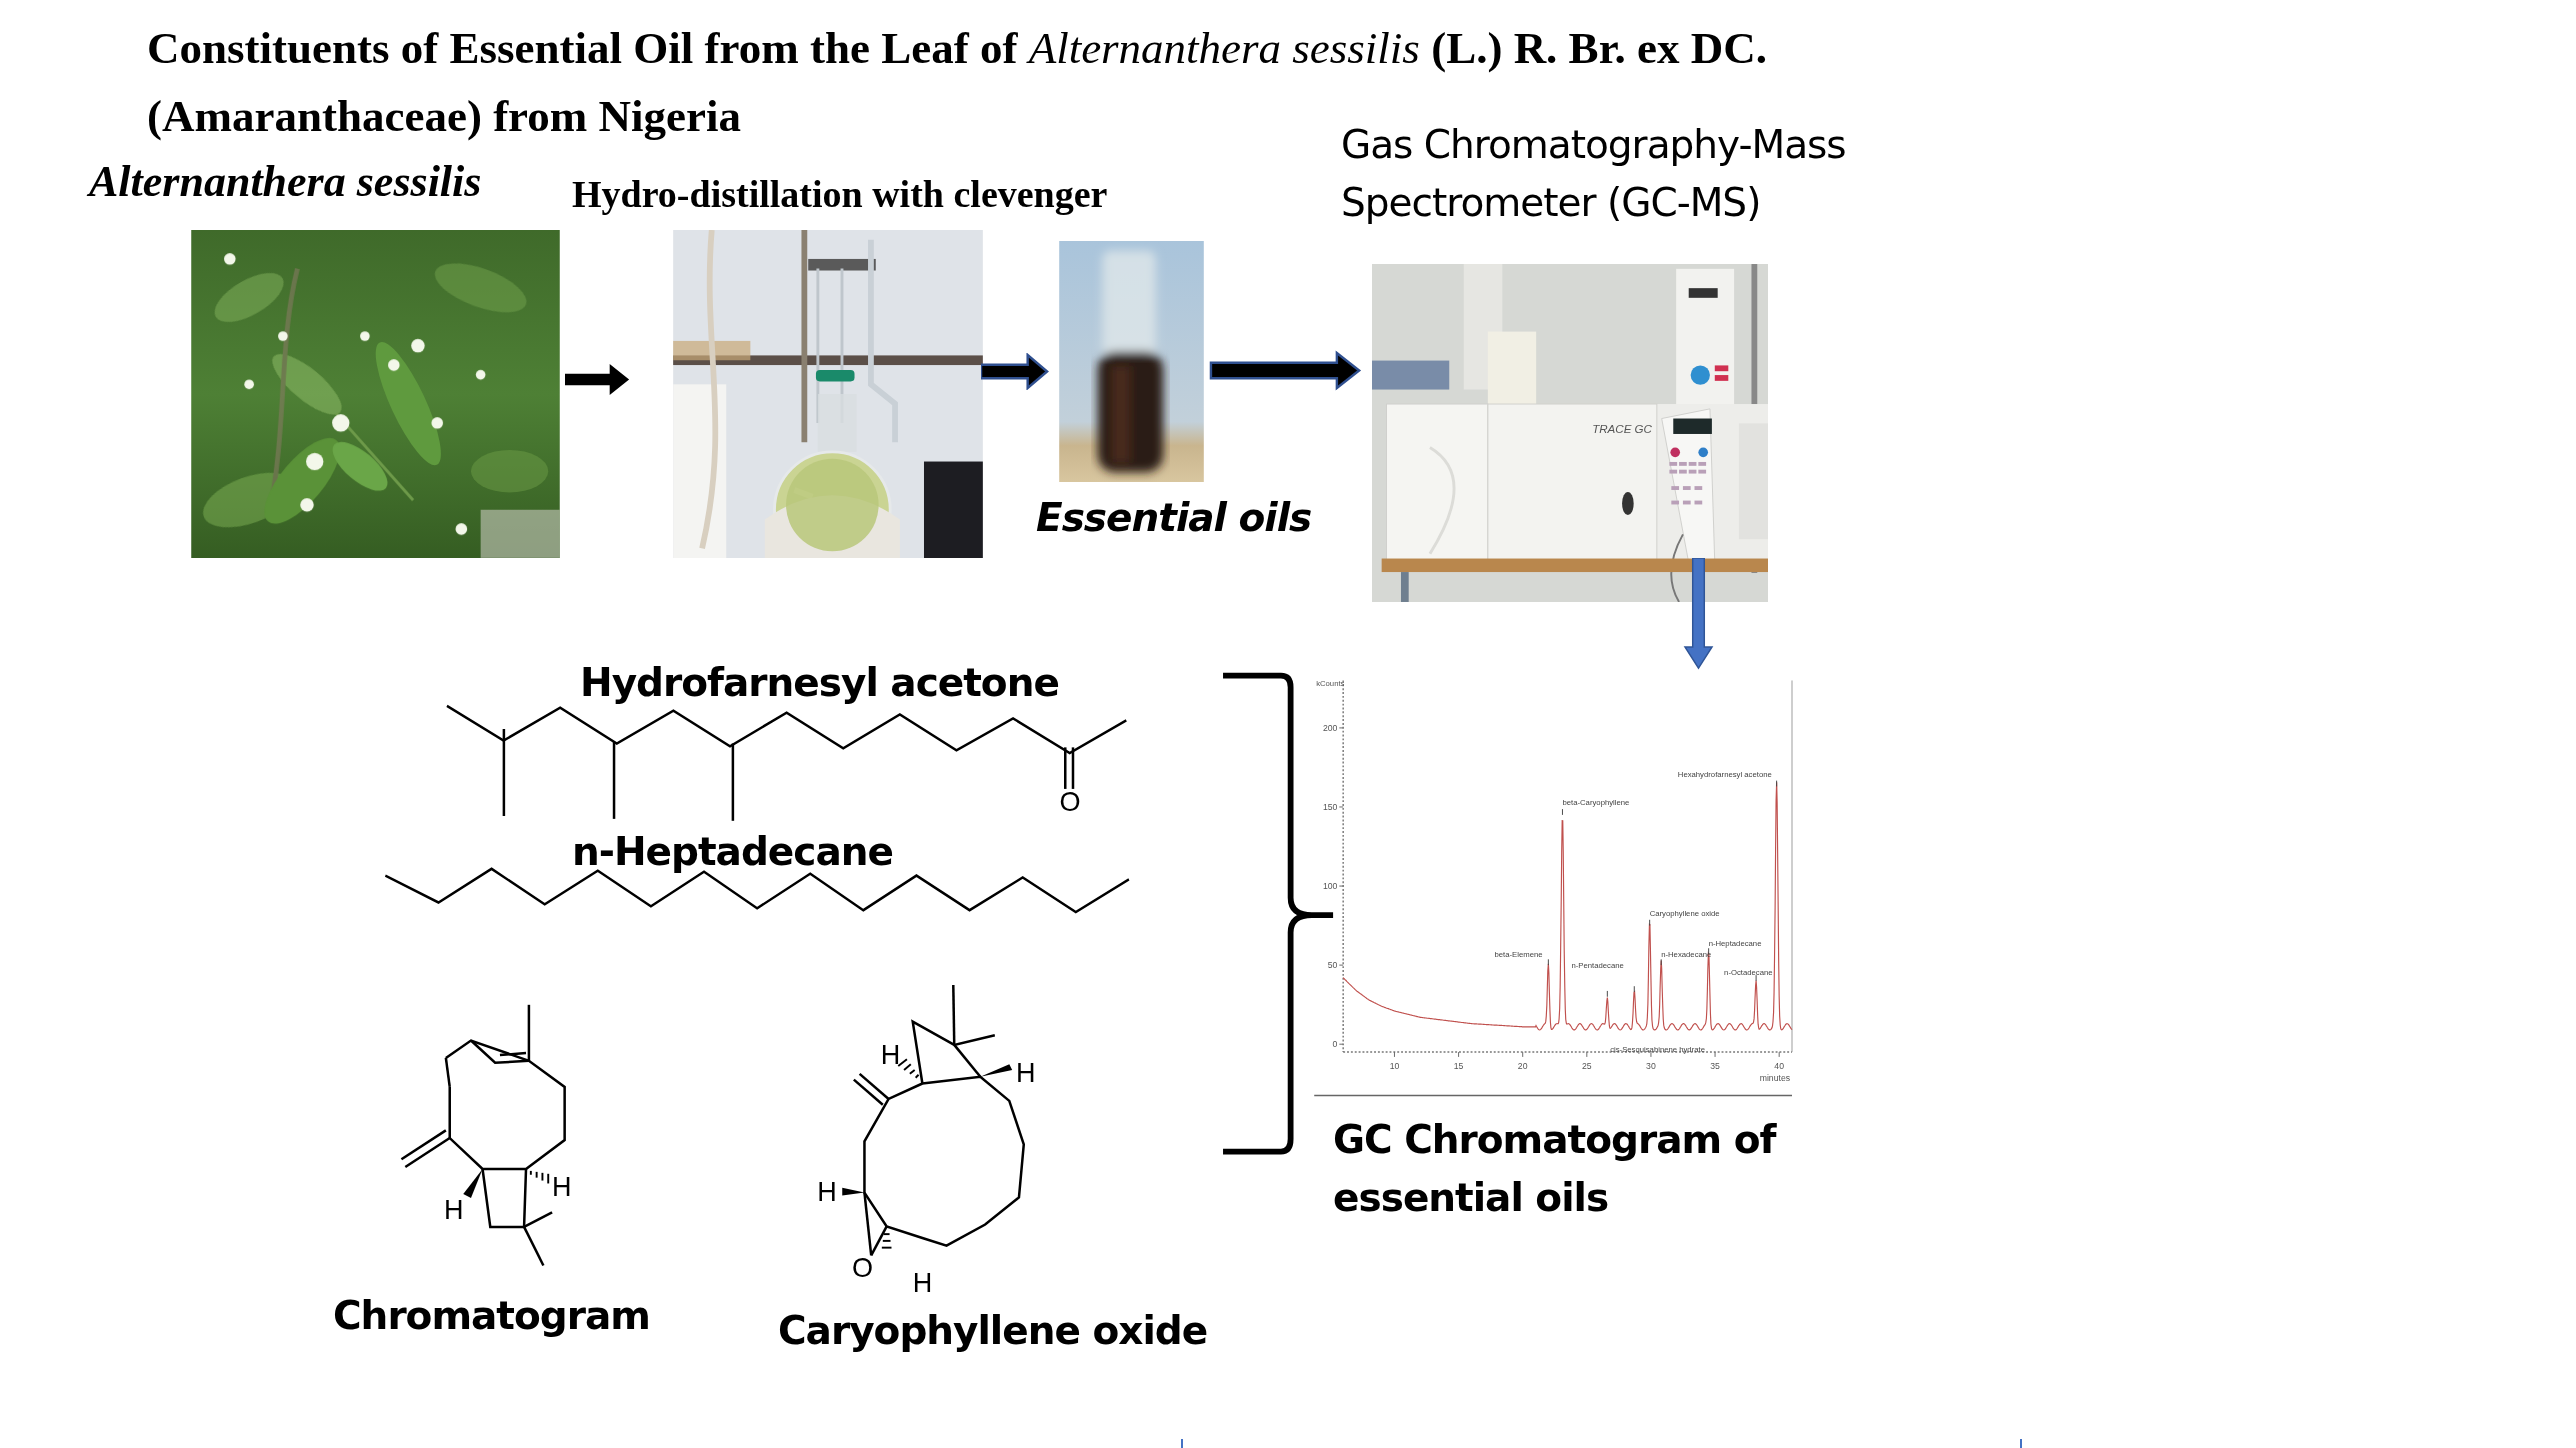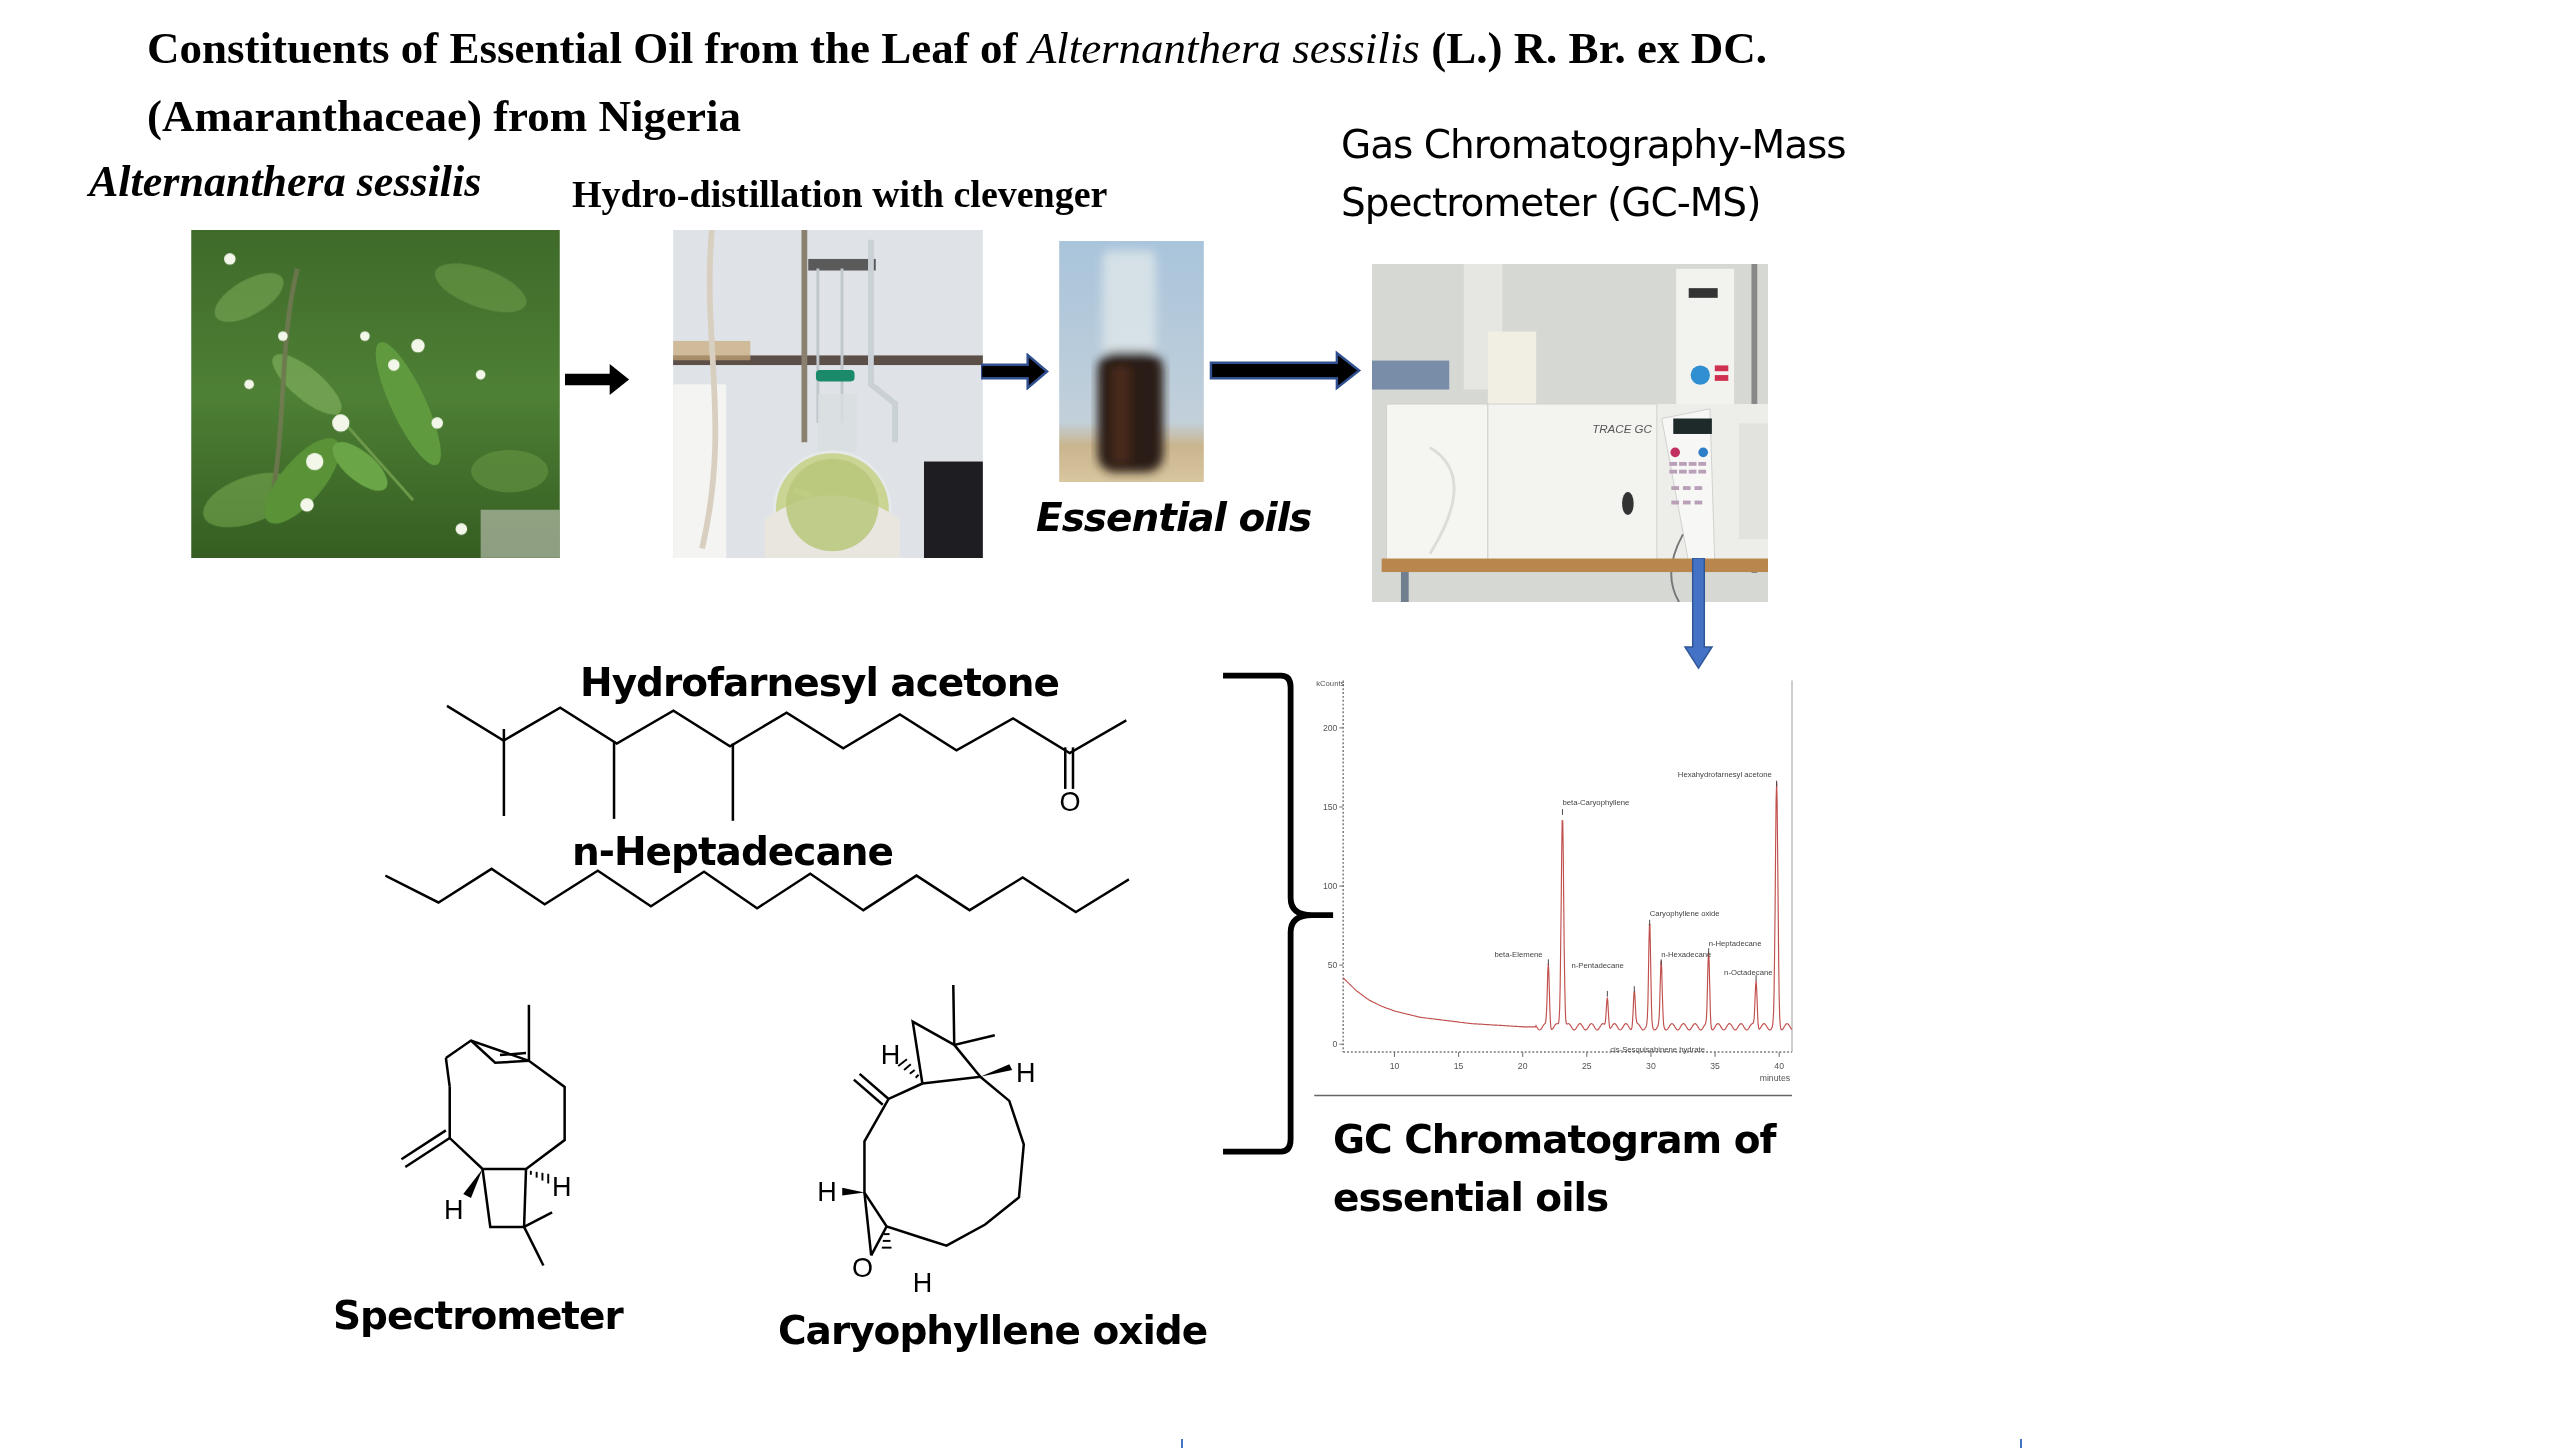--- a/index.html
+++ b/index.html
@@ -220,21 +220,21 @@
   <polygon points="100,180 80,206 88,210" fill="#000"></polygon>
   <g stroke="#000" stroke-width="2">
     <line x1="150" y1="182" x2="150" y2="186"></line>
       <line x1="156" y1="183" x2="156" y2="189"></line>
     <line x1="162" y1="184" x2="162" y2="192"></line>
       <line x1="168" y1="185" x2="168" y2="195"></line>
   </g>
   <text x="60" y="232" font-size="28">H</text>
   <text x="172" y="208" font-size="28">H</text>
 </svg>
-<div class="abs lbl-struct" style="left:333px;top:1273px;">Spectrometer</div>
+<div class="abs lbl-struct" style="left:333px;top:1273px;">Chromatogram</div>
 
 <svg class="abs" style="left:792px;top:985px;" width="367" height="309" viewBox="0 0 380 320">
   <g fill="none" stroke="#000" stroke-width="2.6">
     <polyline points="135,102 100,118 75,162 75,215 98,250 135,262 160,270 200,248 235,220 240,165 225,120 195,95 135,102"></polyline>
     <polyline points="135,102 125,38 168,62 210,52"></polyline>
     <line x1="195" y1="95" x2="168" y2="62"></line>
     <line x1="168" y1="62" x2="167" y2="0"></line>
     <line x1="100" y1="118" x2="70" y2="92"></line>
     <line x1="94" y1="124" x2="64" y2="98"></line>
     <line x1="75" y1="215" x2="82" y2="280"></line>

